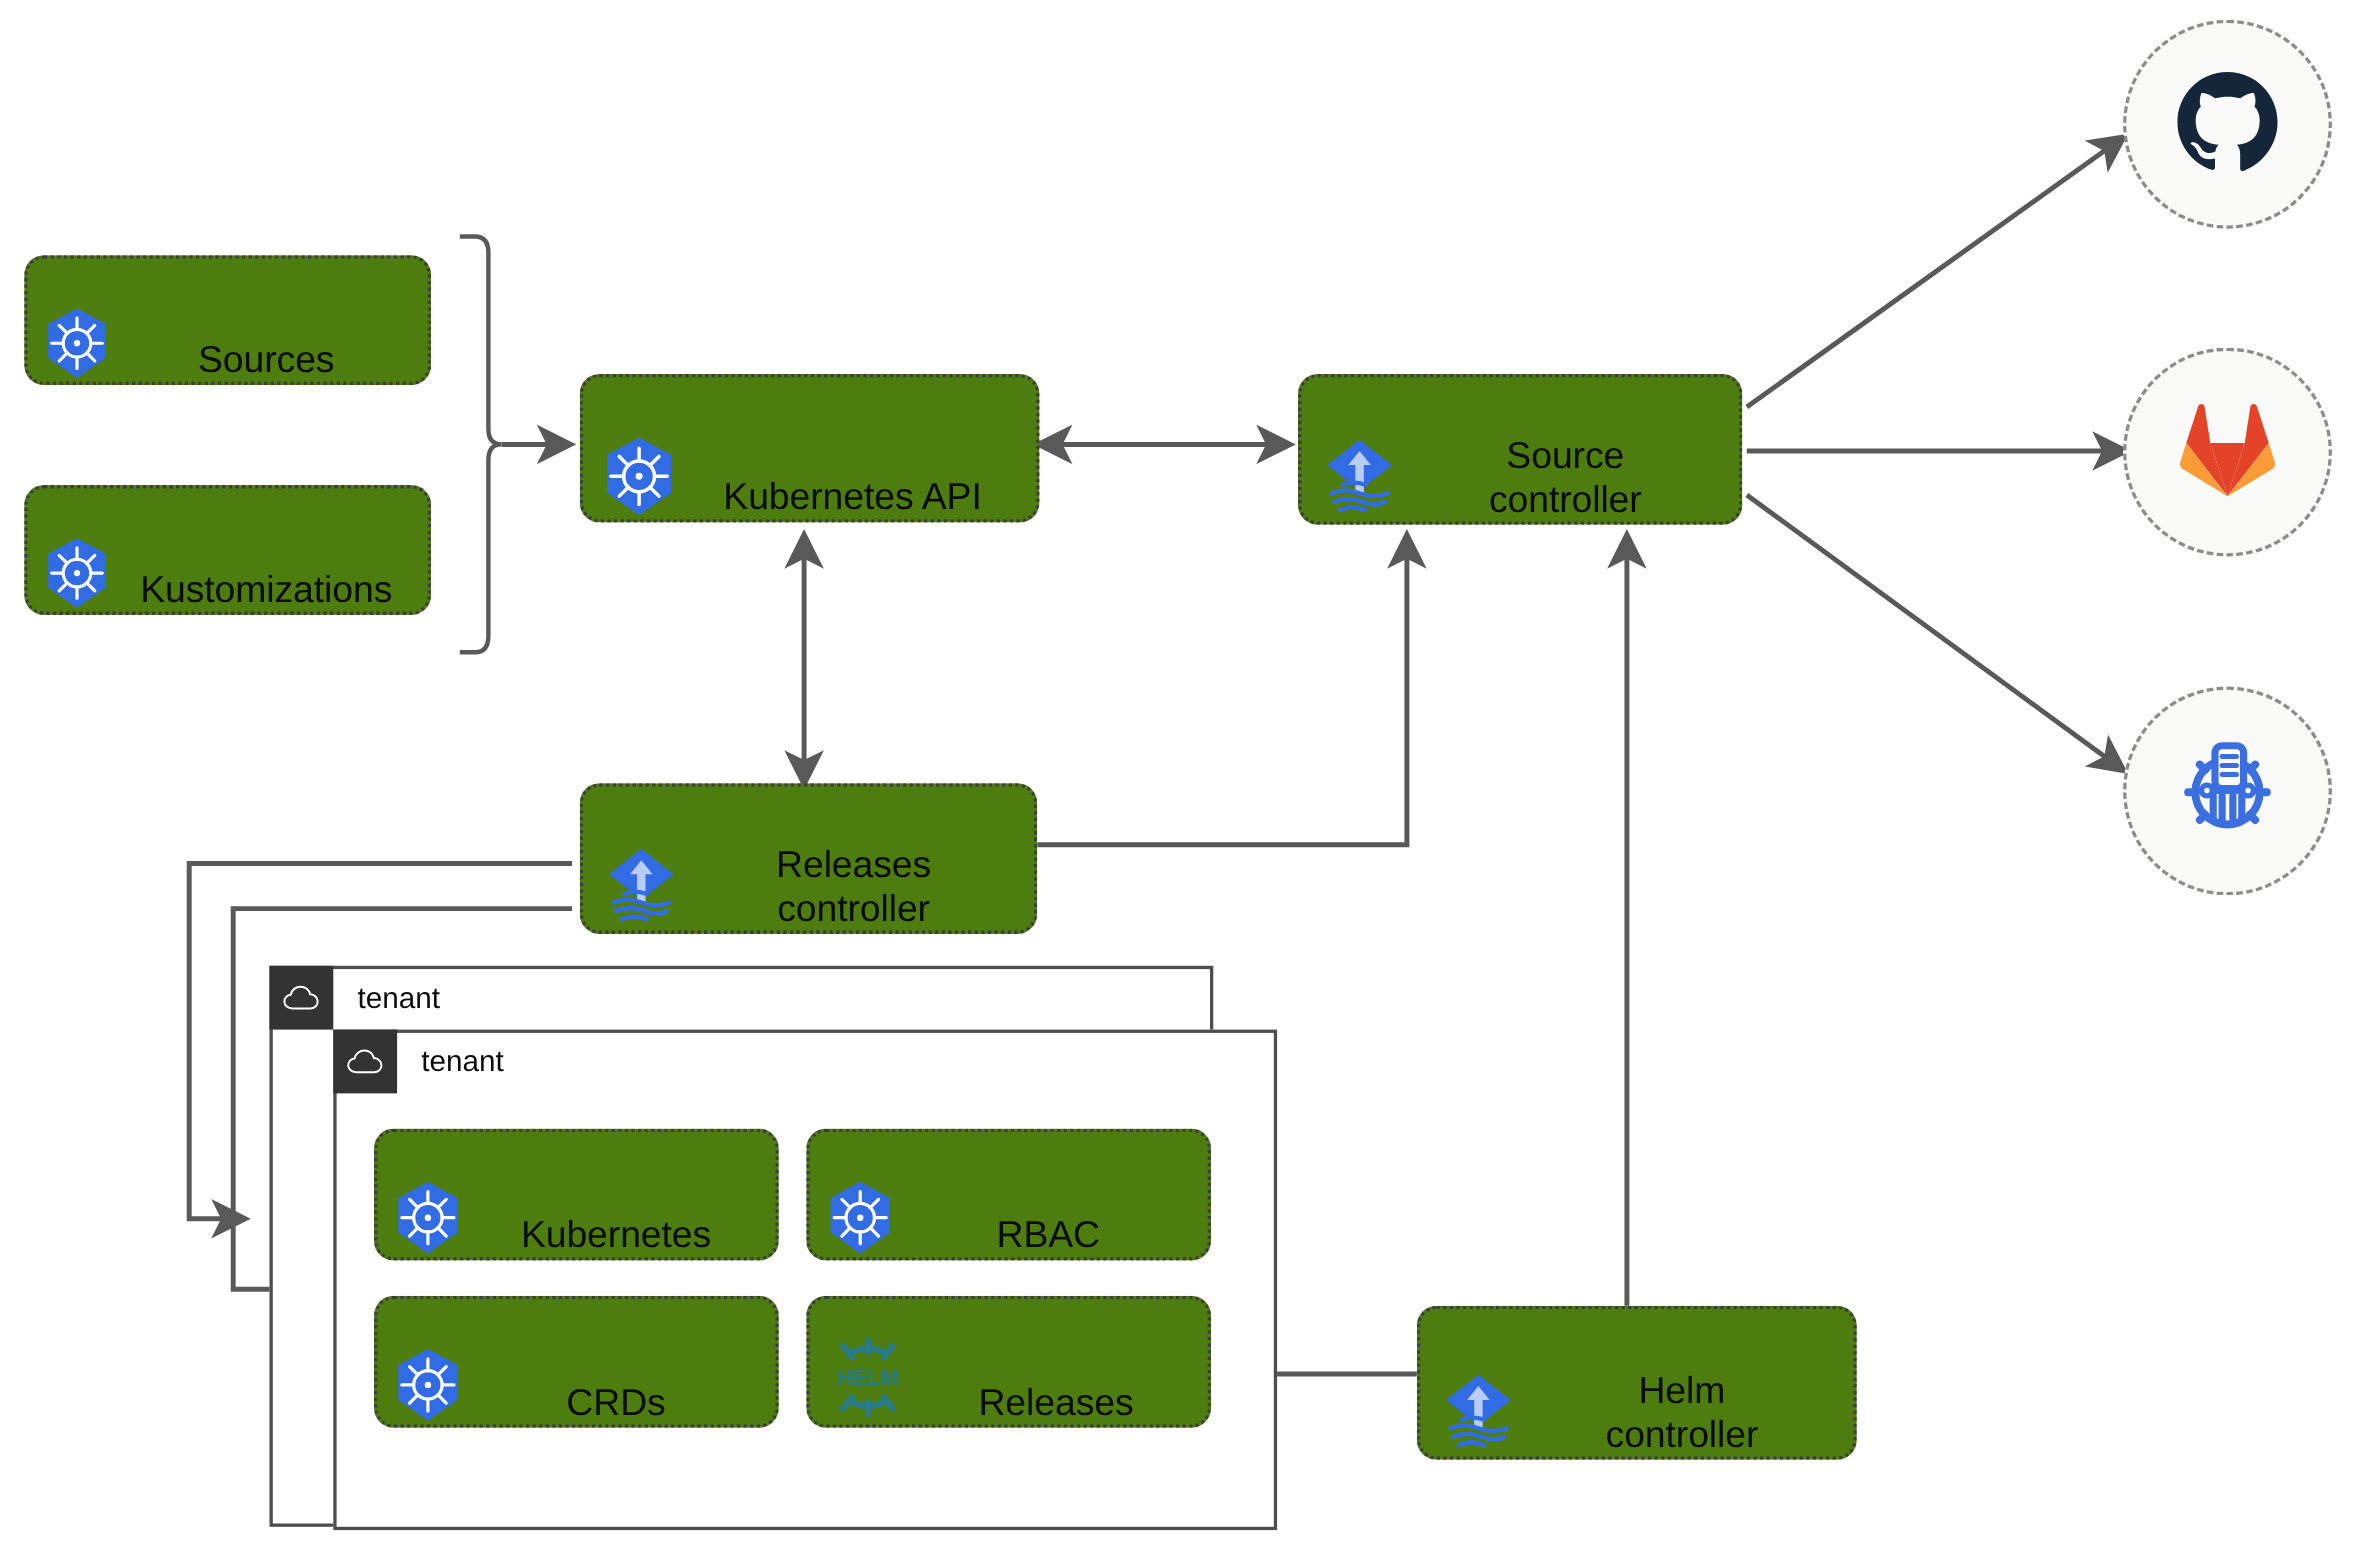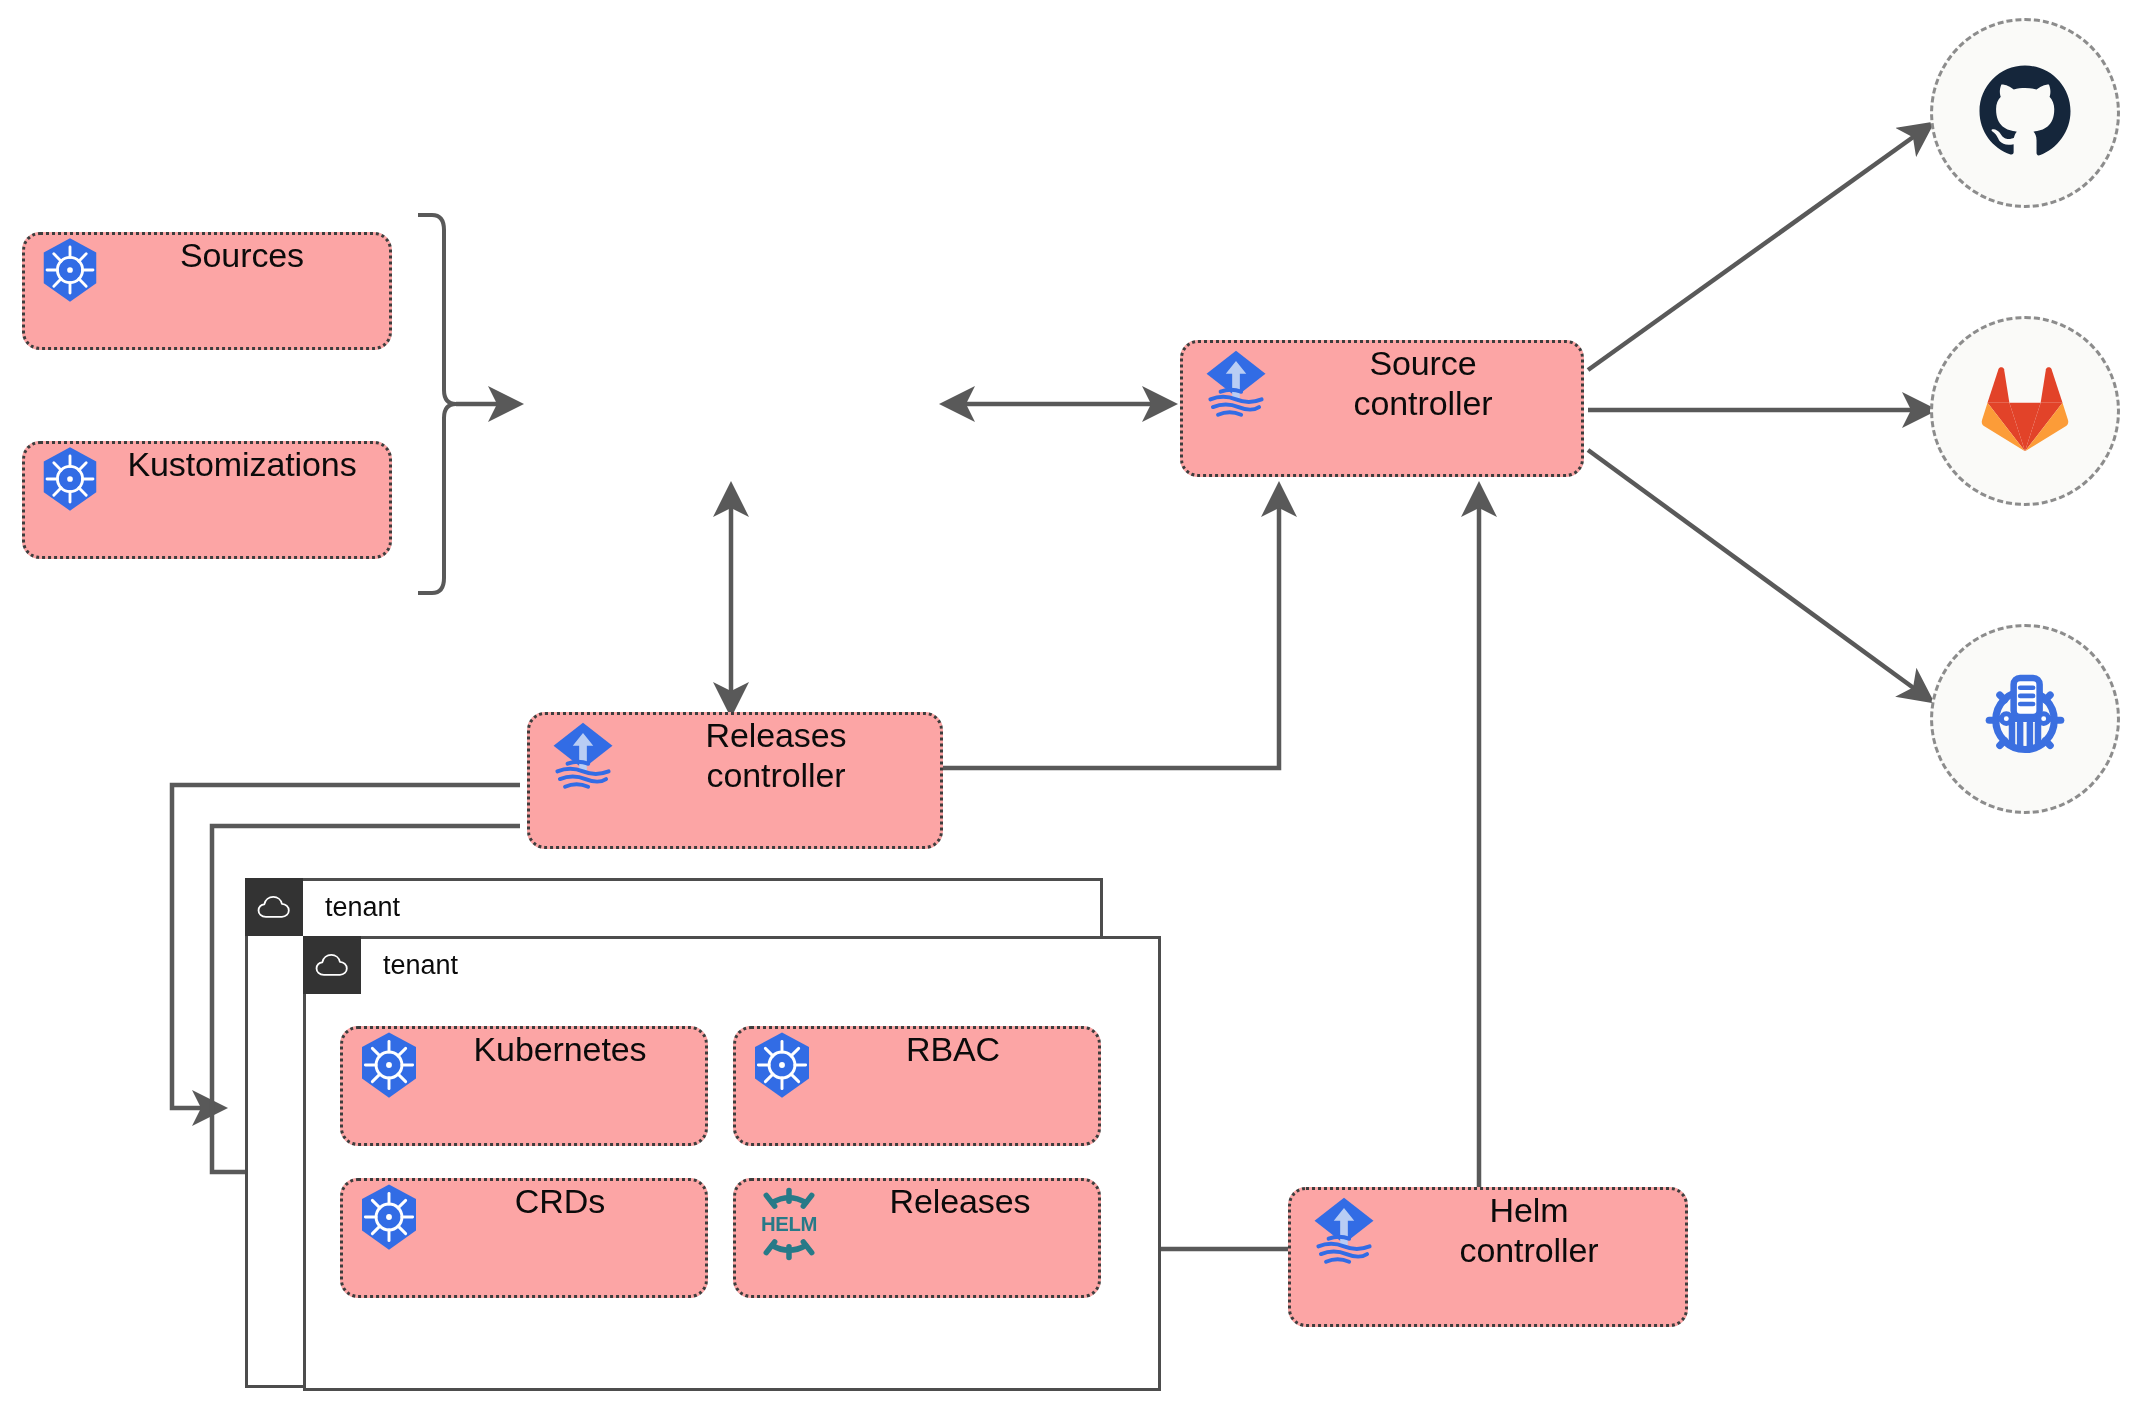--- a/index.html
+++ b/index.html
@@ -18,27 +18,27 @@
   svg.edges {
     position: absolute;
     left: 0; top: 0;
     width: 2144px;
     height: 1407px;
     pointer-events: none;
   }
   
   .node {
     position: absolute;
-    background: #fca5a5;
+    background: #4d7c0f;
     border: 3px dotted #3d3d3d;
     border-radius: 18px;
     box-sizing: border-box;
     display: flex;
     flex-direction: row;
-    align-items: flex-start;
+    align-items: flex-end;
     z-index: 4;
   }
   .node .nicon {
     flex: 0 0 auto;
     display: flex;
     align-items: center;
     justify-content: center;
   }
   .node .nlabel {
     flex: 1 1 auto;
@@ -171,20 +171,40 @@
           <line x1="17.2" y1="17.2" x2="23.9" y2="23.9"></line>
           <line x1="40.1" y1="40.1" x2="46.8" y2="46.8"></line>
           <line x1="46.8" y1="17.2" x2="40.1" y2="23.9"></line>
           <line x1="23.9" y1="40.1" x2="17.2" y2="46.8"></line>
         </g>
       </svg>
     </span>
     <span class="nlabel">Kustomizations</span>
   </div>
 
+  <div class="node" style="left:527px; top:340px; width:418px; height:135px; padding:0 12px;">
+    <span class="nicon">
+      <svg width="78" height="78" viewBox="0 0 64 64">
+        <polygon points="32,3 56,16 56,44 32,61 8,44 8,16" fill="#326ce5"></polygon>
+        <g fill="none" stroke="#ffffff" stroke-width="2.6" stroke-linecap="round">
+          <circle cx="32" cy="32" r="11.5"></circle>
+          <circle cx="32" cy="32" r="2.6" fill="#ffffff" stroke="none"></circle>
+          <line x1="32" y1="11" x2="32" y2="20.5"></line>
+          <line x1="32" y1="43.5" x2="32" y2="53"></line>
+          <line x1="11" y1="32" x2="20.5" y2="32"></line>
+          <line x1="43.5" y1="32" x2="53" y2="32"></line>
+          <line x1="17.2" y1="17.2" x2="23.9" y2="23.9"></line>
+          <line x1="40.1" y1="40.1" x2="46.8" y2="46.8"></line>
+          <line x1="46.8" y1="17.2" x2="40.1" y2="23.9"></line>
+          <line x1="23.9" y1="40.1" x2="17.2" y2="46.8"></line>
+        </g>
+      </svg>
+    </span>
+    <span class="nlabel">Kubernetes API</span>
+  </div>
 
   <div class="node" style="left:1180px; top:340px; width:404px; height:137px; padding:0 12px;">
     <span class="nicon">
       <svg width="82" height="82" viewBox="0 0 64 64">
         <polygon points="32,6 55,24 32,42 9,24" fill="#326ce5"></polygon>
         <path d="M 32 14 L 40 24 L 35 24 L 35 44 L 29 44 L 29 24 L 24 24 z" fill="#b9cdf4"></path>
         <g stroke="#326ce5" stroke-width="3.1" fill="none" stroke-linecap="round">
           <path d="M 12 44 Q 22 40 32 44 Q 42 48 52 44"></path>
           <path d="M 14 50 Q 24 46 34 50 Q 44 54 50 50"></path>
           <path d="M 18 56 Q 27 52 36 56"></path>

